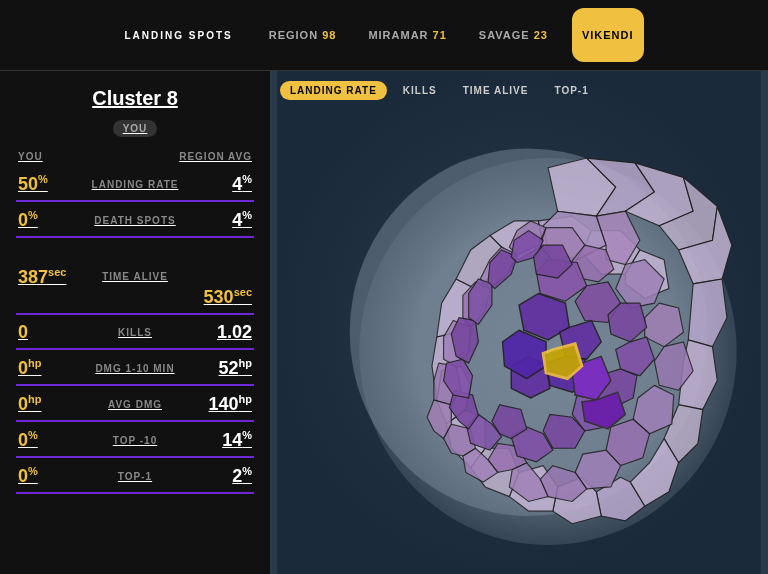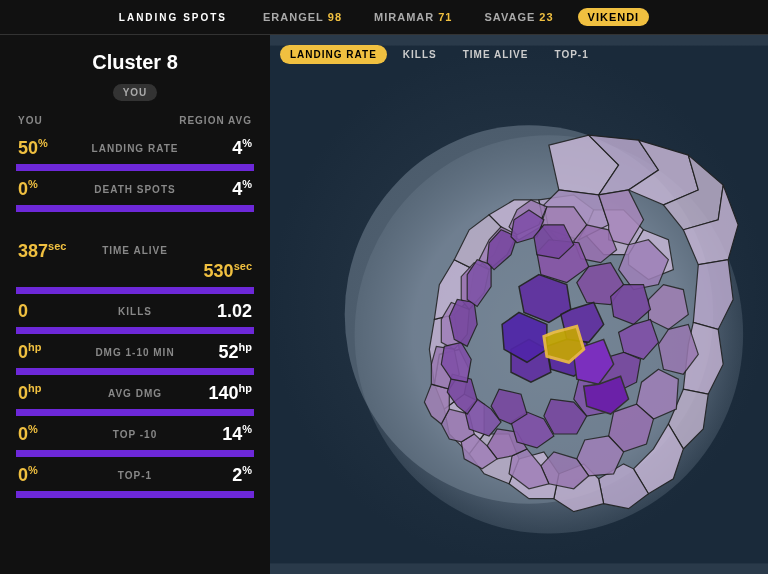--- a/index.html
+++ b/index.html
@@ -41,31 +41,32 @@
       cursor: pointer;
     }
     .map-tab .count {
       margin-left: 4px;
       color: #f0c040;
     }
     .map-tab.active {
       background: #f0c040;
       color: #000;
       border-radius: 12px;
-      padding: 3px 10px;
+      padding: 21px 10px;
     }
     .map-tab:not(.active) {
       color: #aaa;
     }
 
     
     .main {
       display: flex;
       flex: 1;
       overflow: hidden;
+      text-decoration: underline;
     }
 
     
     .left-panel {
       background: #111;
       width: 270px;
       flex-shrink: 0;
       padding: 16px;
       display: flex;
       flex-direction: column;
@@ -111,21 +112,21 @@
       letter-spacing: 1px;
       margin-bottom: 4px;
       padding: 0 2px;
     }
 
     .stat-row {
       display: flex;
       align-items: center;
       justify-content: space-between;
       padding: 7px 2px 5px;
-      border-bottom: 7px solid #6d28d9;
+      border-bottom: 2px solid #6d28d9;
     }
     .stat-you {
       font-size: 18px;
       font-weight: bold;
       color: #f0c040;
       min-width: 70px;
     }
     .stat-you sup {
       font-size: 11px;
     }
@@ -189,21 +190,21 @@
       width: 100%;
       height: 100%;
     }
   </style>
 </head>
 <body>
 
 <div class="header">
   <span class="header-title">LANDING SPOTS</span>
   <span class="map-tab" id="map-tab-0">
-    <span>ERANGEL</span><span class="count">98</span>
+    <span>REGION</span><span class="count">98</span>
   </span>
   <span class="map-tab" id="map-tab-1">
     <span>MIRAMAR</span><span class="count">71</span>
   </span>
   <span class="map-tab" id="map-tab-2">
     <span>SAVAGE</span><span class="count">23</span>
   </span>
   <span class="map-tab active" id="map-tab-3">
     <span>VIKENDI</span>
   </span>

